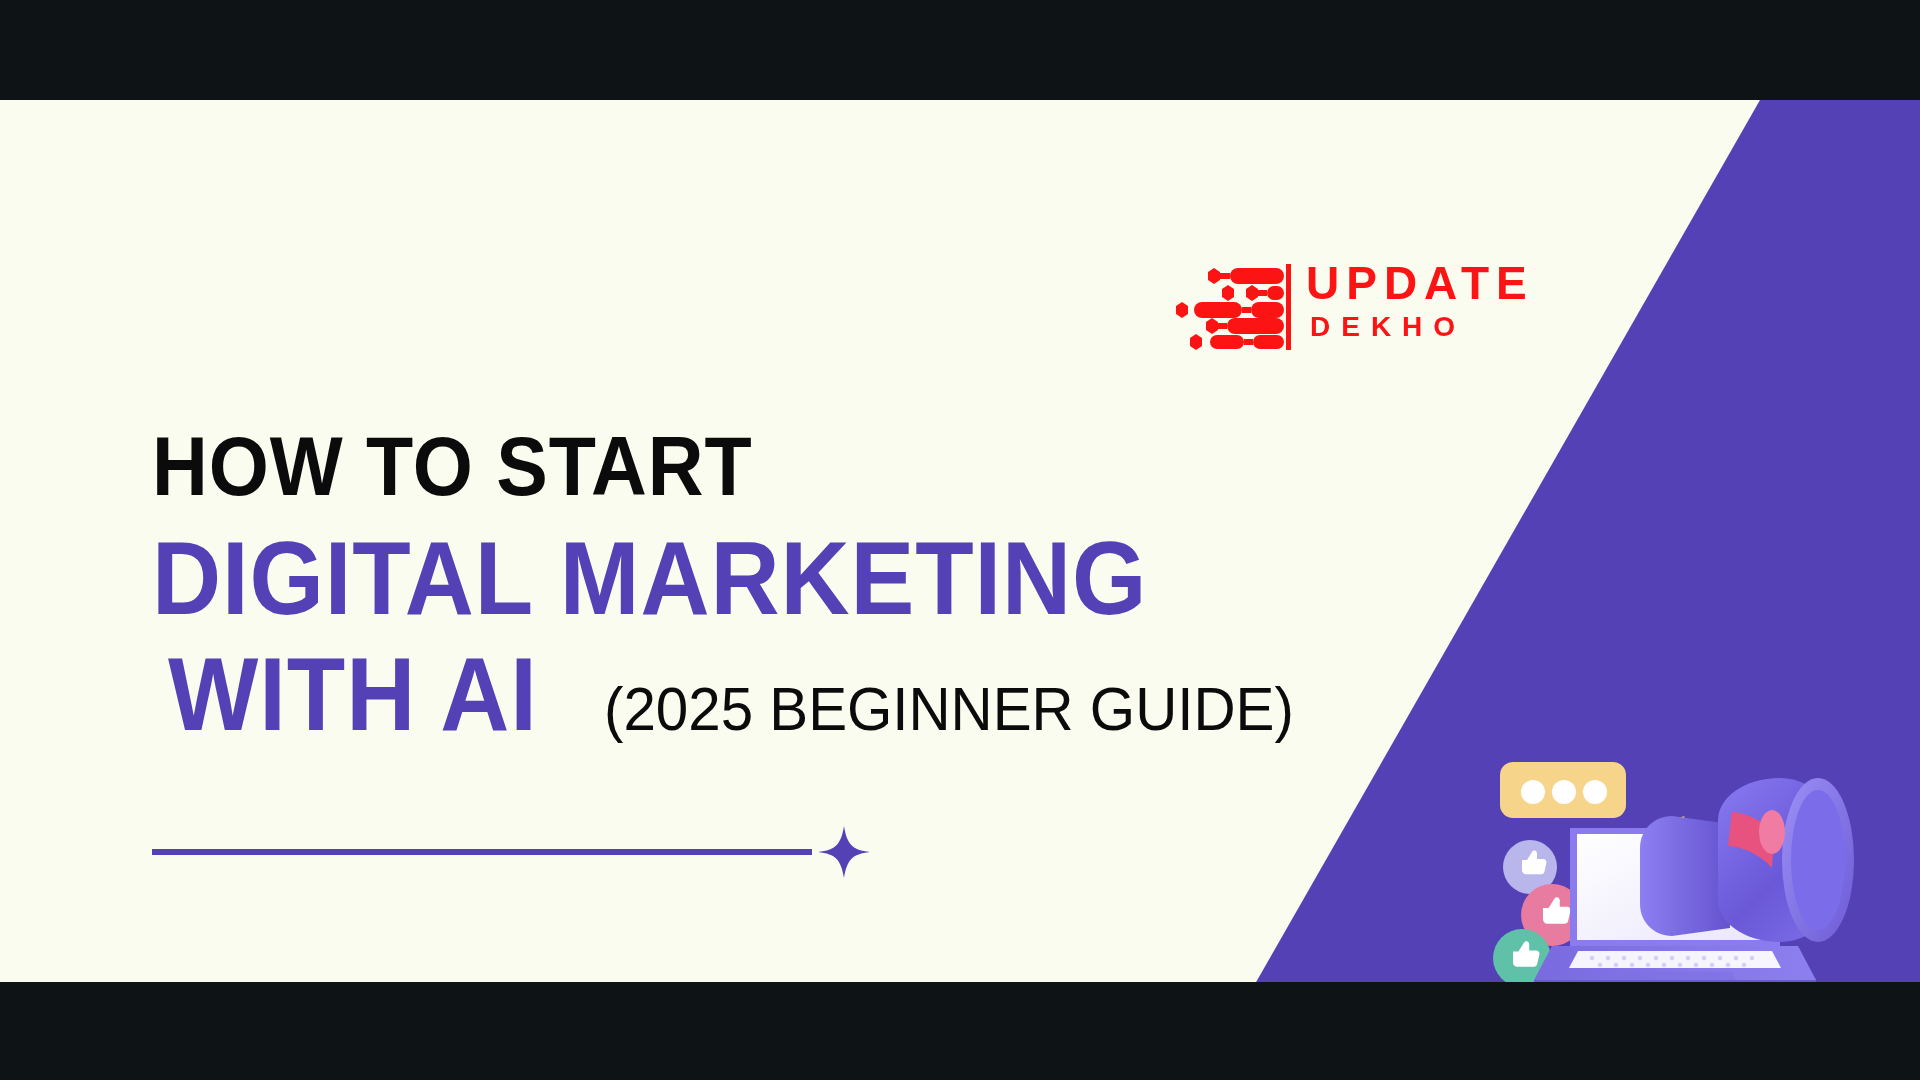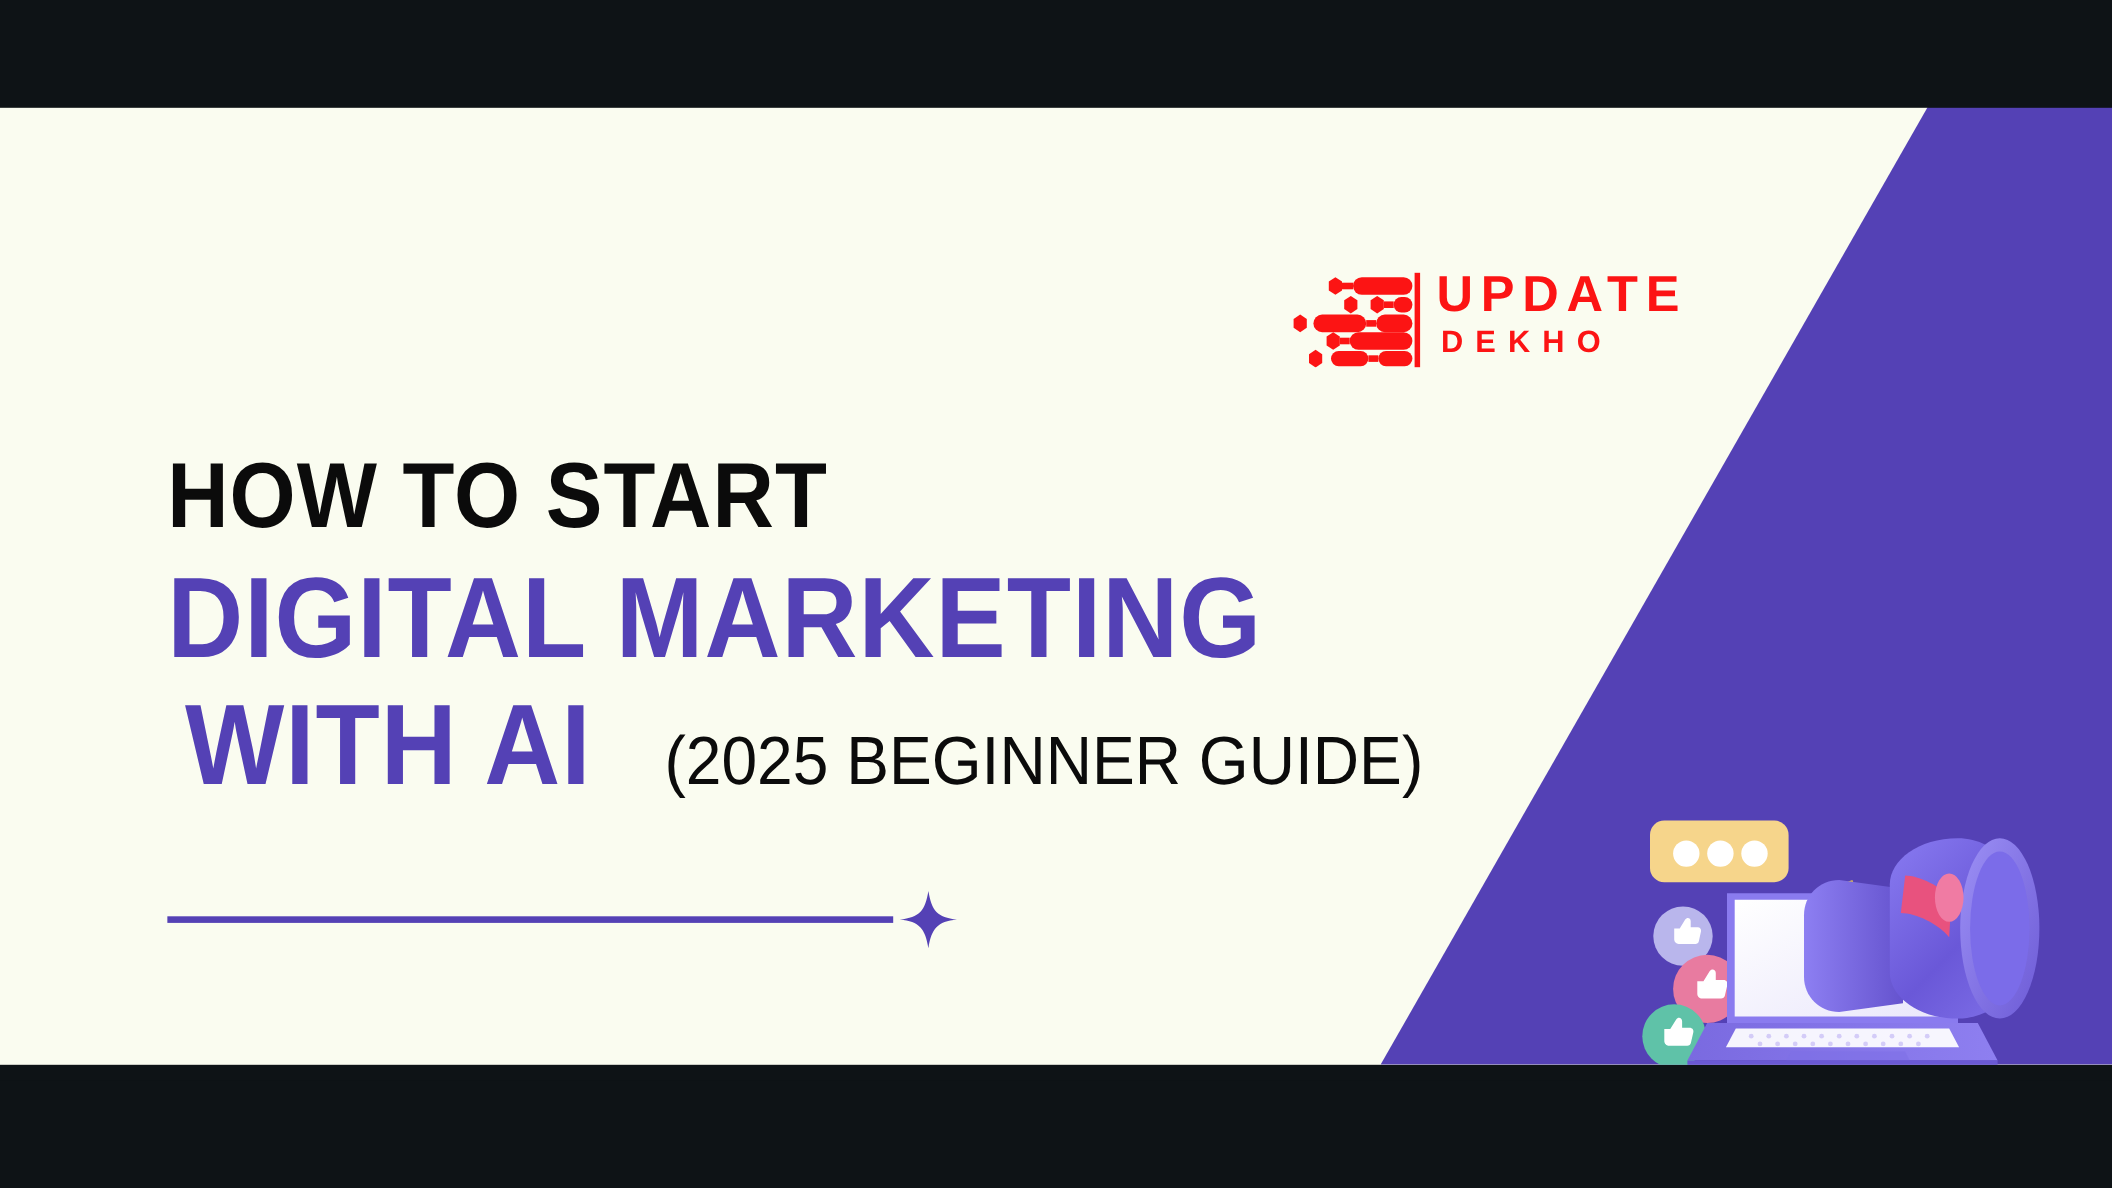--- a/index.html
+++ b/index.html
@@ -26,21 +26,21 @@
   }
   .bar-bottom {
     position:absolute; left:0; top:982px;
     width:1920px; height:98px;
     background:#0e1316;
     z-index:6;
   }
 
   
   .stage {
-    position:absolute; left:0; top:84px;
+    position:absolute; left:0; top:100px;
     width:1920px; height:884px;
     background:#fafcf0;
     overflow:hidden;
   }
 
   
   .wedge {
     position:absolute; left:0; top:0;
     width:1920px; height:884px;
     background:#5441b5;

